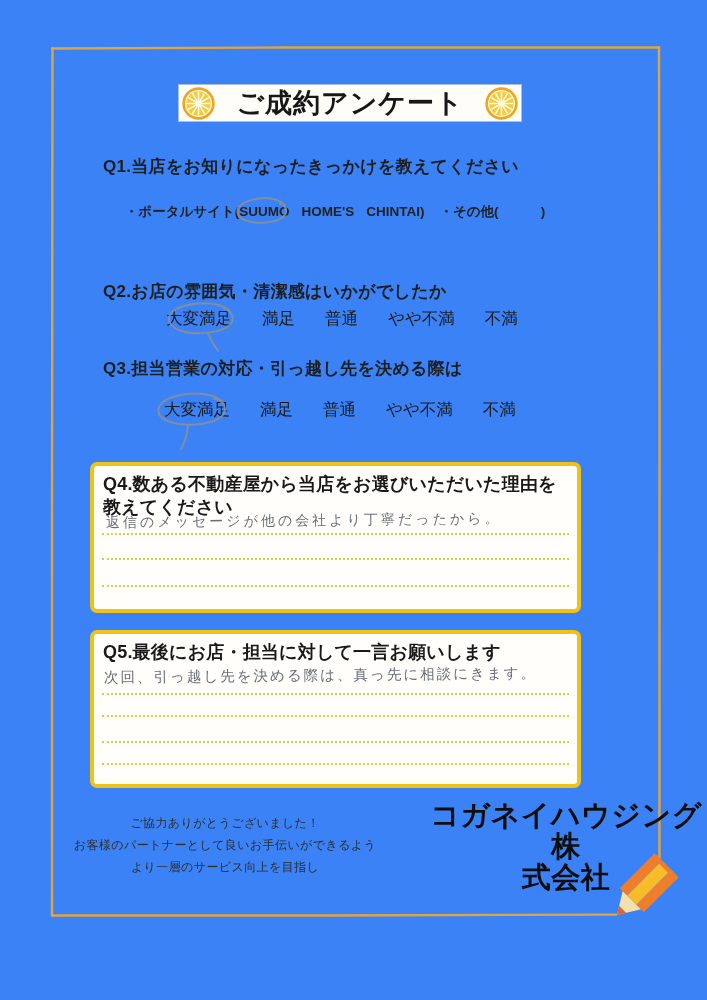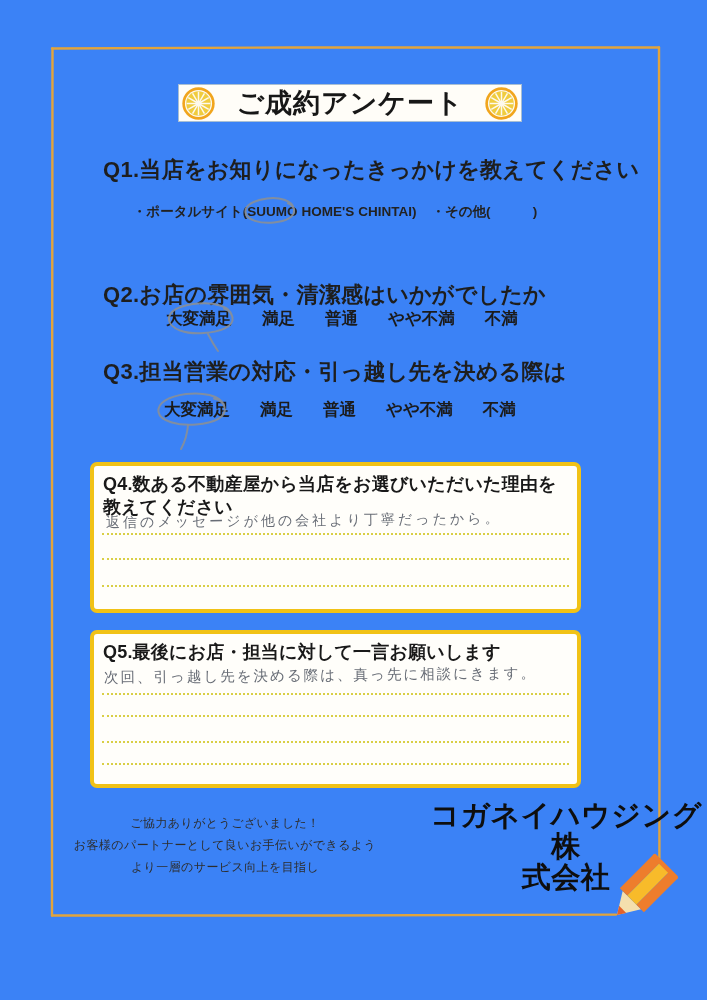--- a/index.html
+++ b/index.html
@@ -19,35 +19,35 @@
   
   .title-box{
     position:absolute;left:178px;top:84px;width:344px;height:38px;
     border:1.5px solid #a9bfd3;background:#fffdf8;box-sizing:border-box;
     display:flex;align-items:center;justify-content:space-between;padding:0 2px;
   }
   .lemon{width:35px;height:35px;flex:0 0 auto;}
   .title-text{font-size:27px;font-weight:bold;letter-spacing:1px;color:#171717;white-space:nowrap;}
 
   
-  .q-heading{position:absolute;left:103px;font-size:22px;font-weight:bold;letter-spacing:.3px;white-space:nowrap;}
+  .q-heading{position:absolute;left:103px;font-size:17px;font-weight:bold;letter-spacing:.3px;white-space:nowrap;}
   #q1-heading{top:155px;}
   #q2-heading{top:280px;}
   #q3-heading{top:357px;}
 
   
   .q1-options{position:absolute;left:95px;top:200px;width:480px;font-size:13.5px;font-weight:bold;color:#222;}
   .q1-row{display:flex;justify-content:center;align-items:center;gap:18px;line-height:19px;white-space:nowrap;}
   .q1-row.row2{gap:0;margin-top:2px;}
-  .row2 .gap-s{margin-left:4px;}
+  .row2 .gap-s{margin-left:12px;}
   .row2 .gap-m{margin-left:15px;}
   .blank{display:inline-block;width:42px;}
 
   
-  .ratings{position:absolute;display:flex;gap:30px;font-size:16.5px;font-weight:bold;color:#1b1b1b;white-space:nowrap;}
+  .ratings{position:absolute;display:flex;gap:30px;font-size:16.5px;font-weight:normal;color:#1b1b1b;white-space:nowrap;}
   #q2-ratings{left:166px;top:308px;}
   #q3-ratings{left:164px;top:399px;}
   .opt{position:relative;display:inline-block;}
 
   
   .hand-circle{position:absolute;overflow:visible;pointer-events:none;}
   .cpath{fill:none;stroke:#8a8f97;stroke-width:2;stroke-linecap:round;opacity:.9;}
   .hc-rating{left:-10px;top:-9px;width:92px;height:40px;}
   .hc-suumo{left:-6px;top:-7px;width:58px;height:30px;}
 

